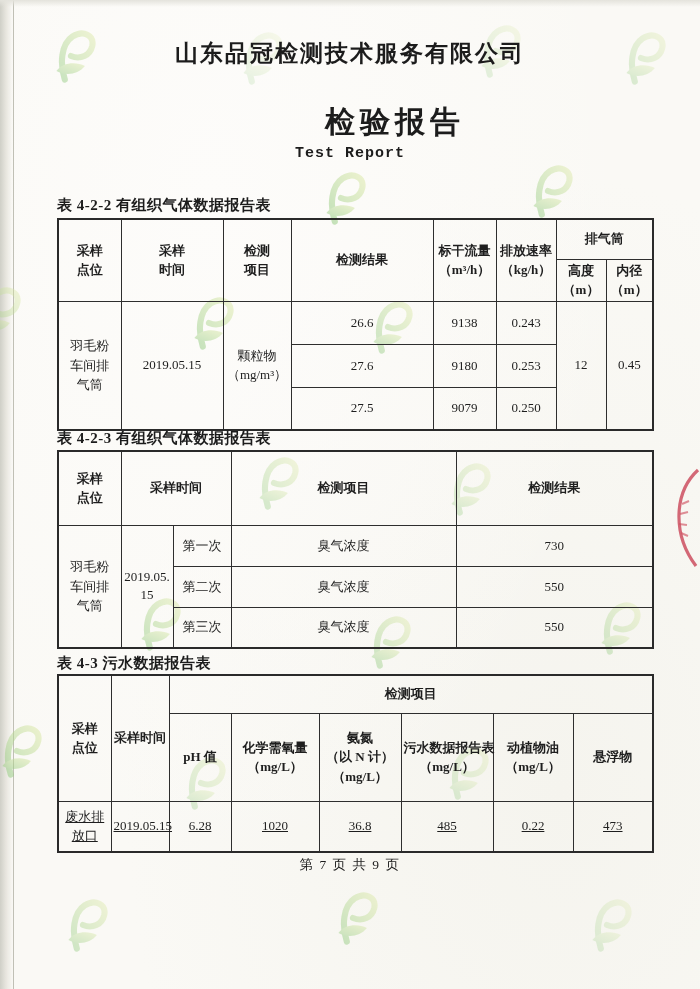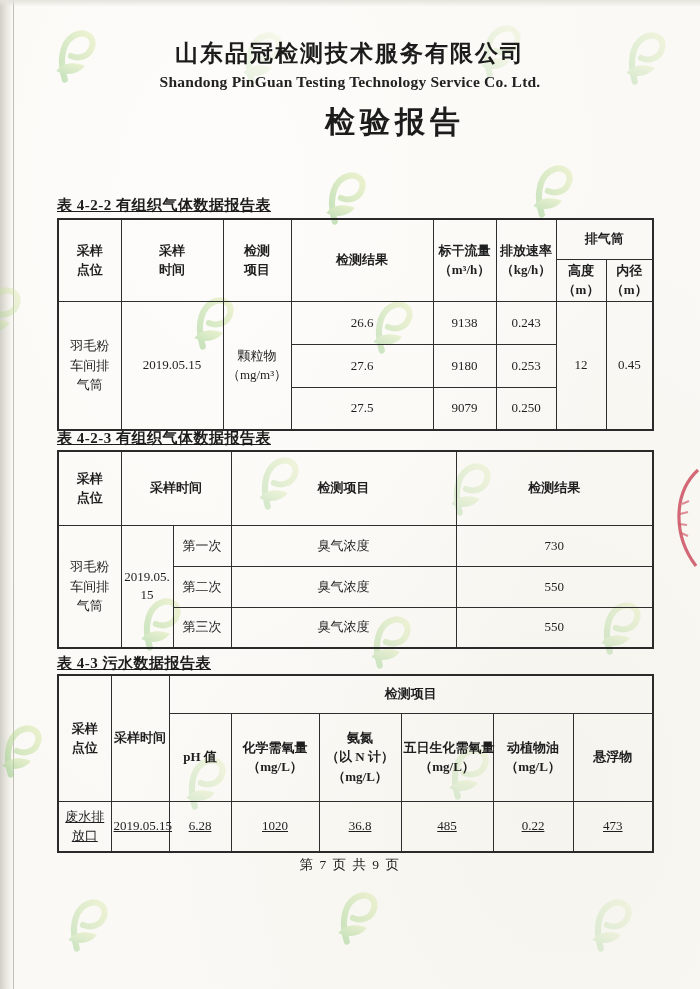--- a/index.html
+++ b/index.html
@@ -19,21 +19,21 @@
   .content{position:absolute;left:0;top:0;width:100%;height:100%;z-index:2;}
   .wm-layer{position:absolute;left:0;top:0;width:100%;height:100%;z-index:1;}
   .wm{position:absolute;width:56px;height:56px;}
 
   .center-line{position:absolute;left:0;width:100%;text-align:center;}
   .company-cn{top:38px;font-size:23px;font-weight:bold;letter-spacing:2px;}
   .company-en{top:73px;font-size:15.5px;font-weight:bold;letter-spacing:.2px;color:#222;}
   .report-cn{top:102px;font-size:30px;font-weight:bold;letter-spacing:5px;padding-left:45px;}
   .report-en{top:145px;font-size:15px;font-family:"Liberation Mono","DejaVu Sans Mono",monospace;font-weight:600;letter-spacing:1px;}
 
-  .tbl-title{position:absolute;left:57px;font-size:15px;font-weight:bold;letter-spacing:.5px;text-decoration:underline;}
+  .tbl-title{position:absolute;left:57px;font-size:15px;font-weight:bold;letter-spacing:.5px;}
   .t1-title{top:196px;} .t2-title{top:429px;} .t3-title{top:654px;}
 
   table{position:absolute;left:57px;width:595px;border-collapse:collapse;table-layout:fixed;
     font-size:13px;color:#1e1e1e;}
   .t1{top:218px;} .t2{top:450px;} .t3{top:674px;}
   th,td{border:1.5px solid #2e2e2e;text-align:center;vertical-align:middle;padding:1px 2px;
     font-weight:normal;}
   table{border:2.5px solid #2a2a2a;}
   th{font-weight:bold;}
   .pre{white-space:pre-line;line-height:1.5;}
@@ -125,22 +125,22 @@
         <use href="#wm-logo"></use>
       </svg>
     <svg class="wm" style="left:584px;top:897px;opacity:.25">
         <use href="#wm-logo"></use>
       </svg>
   </div>
 
   <div class="content">
 
     <div class="center-line company-cn">山东品冠检测技术服务有限公司</div>
-    <div class="center-line company-en">Shandong PinGuan Testing Technology Service Co. Ltd.</div>
     <div class="center-line report-cn">检验报告</div>
+    <div class="center-line report-en">Test Report</div>
 
     <div class="tbl-title t1-title">表 4-2-2 有组织气体数据报告表</div>
     <table class="t1">
       <colgroup>
         <col style="width:63px">
           <col style="width:102px">
           <col style="width:68px">
           <col style="width:142px">
         <col style="width:63px">
           <col style="width:60px">
@@ -259,21 +259,21 @@
         <th>
           <span class="hdr-line">化学需氧量</span>
           <span class="hdr-line">（mg/L）</span>
         </th>
         <th>
           <span class="hdr-line">氨氮</span>
           <span class="hdr-line">（以 N 计）</span>
           <span class="hdr-line">（mg/L）</span>
         </th>
         <th>
-          <span class="hdr-line">五日生化需氧量</span>
+          <span class="hdr-line">污水数据报告表</span>
           <span class="hdr-line">（mg/L）</span>
         </th>
         <th>
           <span class="hdr-line">动植物油</span>
           <span class="hdr-line">（mg/L）</span>
         </th>
         <th>
           <span class="hdr-line">悬浮物</span>
         </th>
       </tr>

